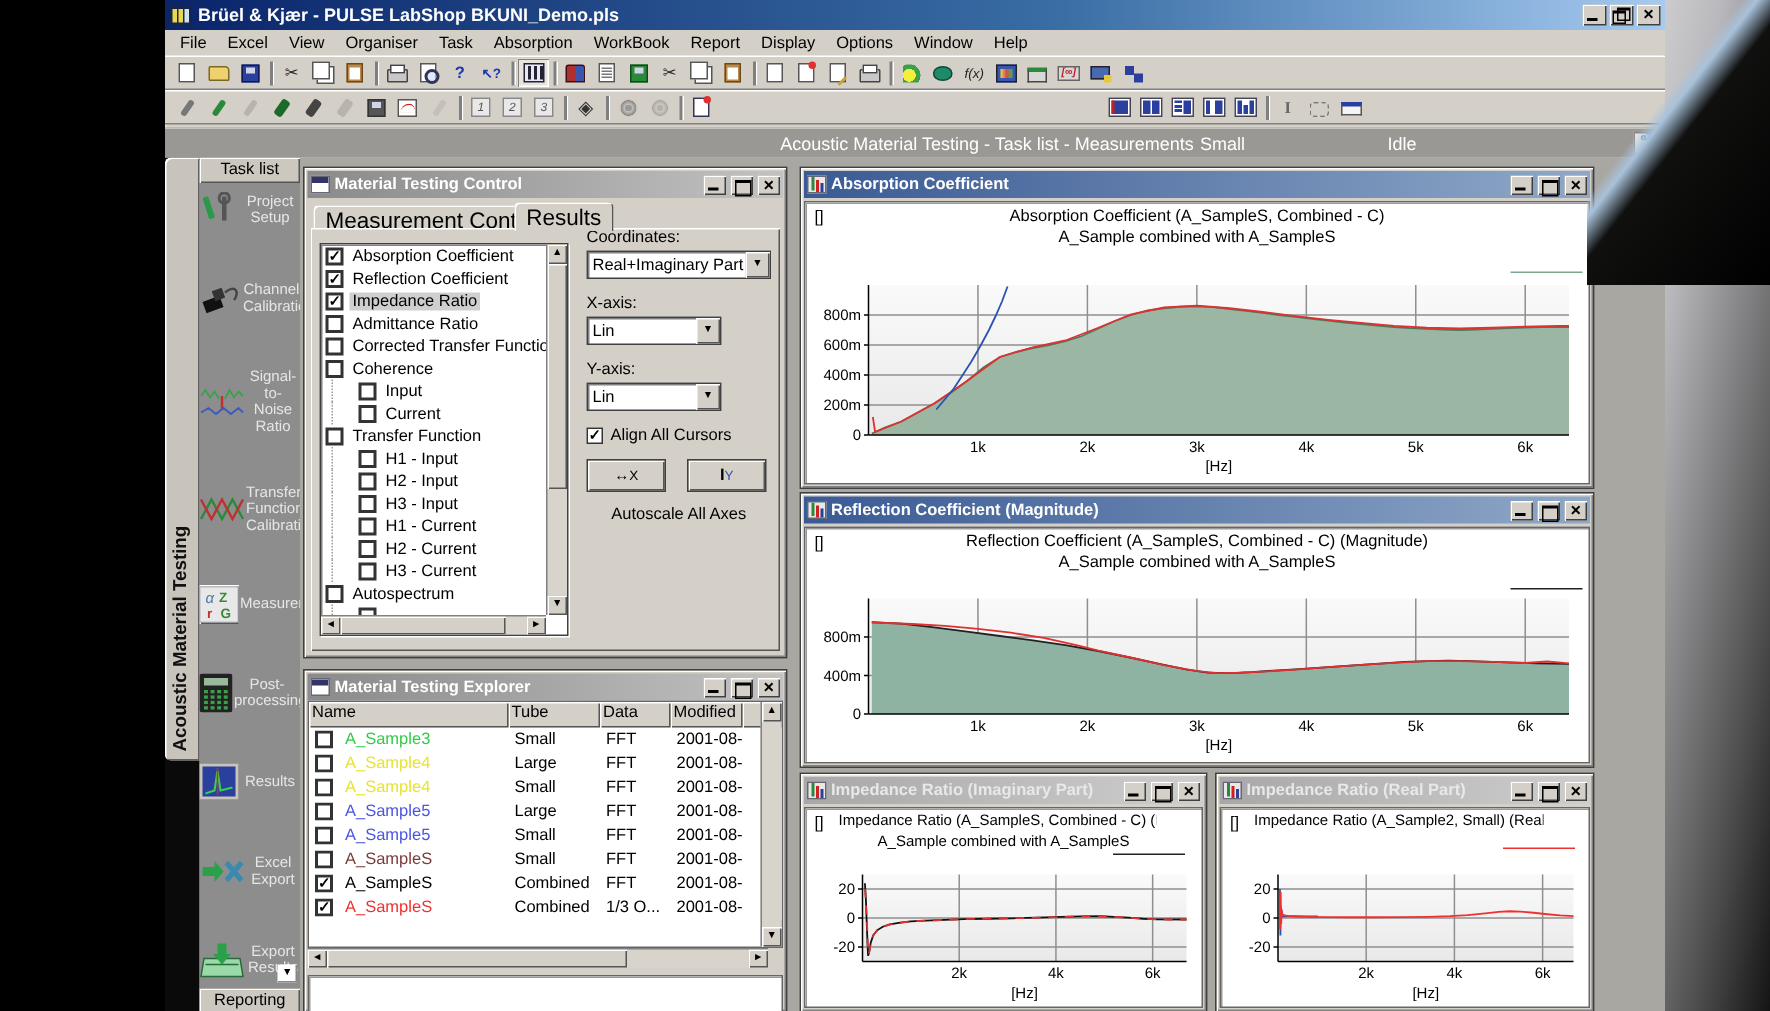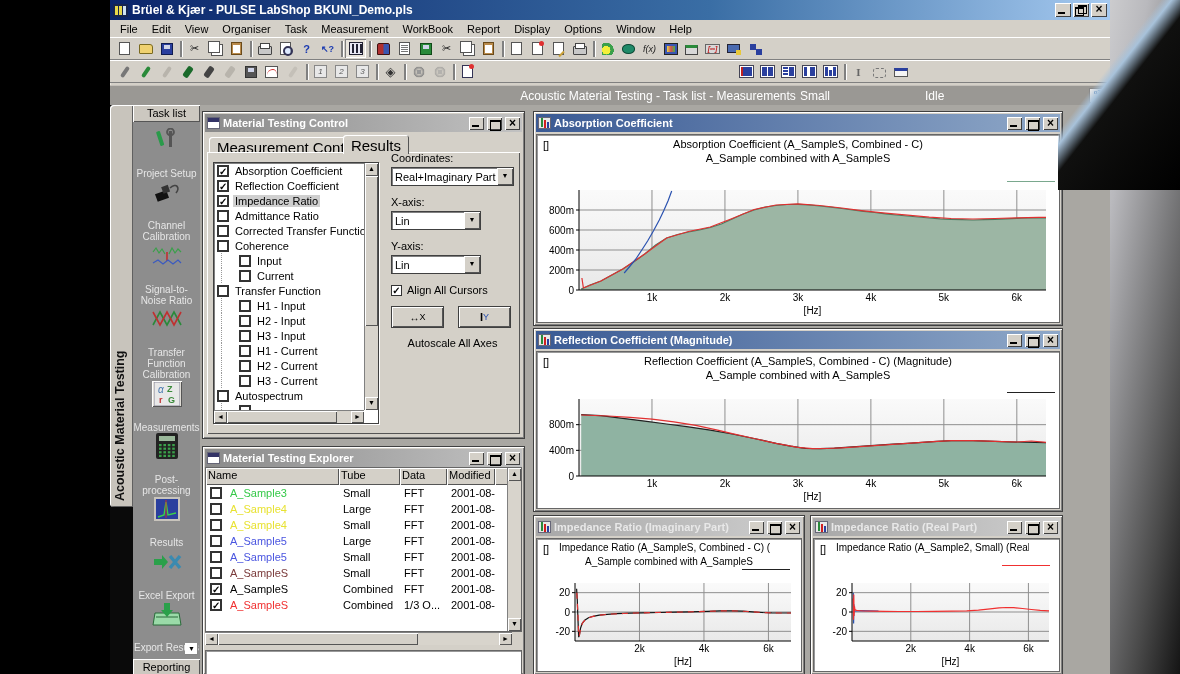--- a/index.html
+++ b/index.html
@@ -103,21 +103,21 @@
   .vtab { position:absolute; left:0; top:0; width:23px; height:402px; background:#c8c4bc;
     box-shadow:inset 1px 1px 0 #fff, inset -1px -1px 0 #606060; border-radius:4px 0 0 4px; }
   .vtab span { position:absolute; left:3px; top:396px; transform-origin:0 0; transform:rotate(-90deg);
     white-space:nowrap; font-weight:bold; font-size:12.5px; color:#111; }
 
   .taskpanel { position:absolute; left:23px; top:0; width:67px; height:572px; background:#8d8d8d; }
   .tl-btn { position:absolute; left:0; width:67px; height:17px; background:#ccc8c0;
     box-shadow:inset 1px 1px 0 #fff, inset -1px -1px 0 #555; font-size:11px; text-align:center; line-height:16px; color:#000; }
   .task-items { position:absolute; left:0; top:20px; width:67px; height:530px;
     display:flex; flex-direction:column; justify-content:space-between; align-items:center; padding:2px 0; }
-  .task-item { display:flex; flex-direction:column; align-items:center; gap:15px; width:67px; }
+  .task-item { display:flex; flex-direction:row; align-items:center; gap:1px; width:67px; }
   .task-item .ticon { width:30px; height:26px; display:flex; align-items:center; justify-content:center; }
   .task-item .tlabel { font-size:10px; color:#e6e6e6; text-align:center; line-height:11px; width:67px; overflow:hidden; }
   .task-item.active .ticon { background:#e0ddd6; box-shadow:inset 1px 1px 0 #fff, inset -1px -1px 0 #555; }
   .task-scroll { position:absolute; right:2px; bottom:22px; width:13px; height:12px; background:#fff;
     box-shadow:inset -1px -1px 0 #888; font-size:7px; text-align:center; line-height:11px; color:#000;}
 
   
   .win { position:absolute; background:#d4d0c8; border:1px solid #404040;
     box-shadow:inset 1px 1px 0 #fff, inset -1px -1px 0 #808080; padding:2px; }
   .win .wtitle { height:18px; display:flex; align-items:center; padding:0 2px; color:#fff;
@@ -202,25 +202,25 @@
       <span>Brüel &amp; Kjær - PULSE LabShop BKUNI_Demo.pls</span>
       <span class="tb-btns">
         <span class="wbtn min"></span>
         <span class="wbtn restore"></span>
         <span class="wbtn close"></span>
       </span>
     </div>
 
     <div class="menubar" id="menubar">
         <span class="menu-item">File</span>
-        <span class="menu-item">Edit</span>
+        <span class="menu-item">Excel</span>
         <span class="menu-item">View</span>
         <span class="menu-item">Organiser</span>
         <span class="menu-item">Task</span>
-        <span class="menu-item">Measurement</span>
+        <span class="menu-item">Absorption</span>
         <span class="menu-item">WorkBook</span>
         <span class="menu-item">Report</span>
         <span class="menu-item">Display</span>
         <span class="menu-item">Options</span>
         <span class="menu-item">Window</span>
         <span class="menu-item">Help</span>
       </div>
     <div class="toolbar" id="toolbar1">
         <span class="tbtn">
           <i class="gi i-page"></i>

